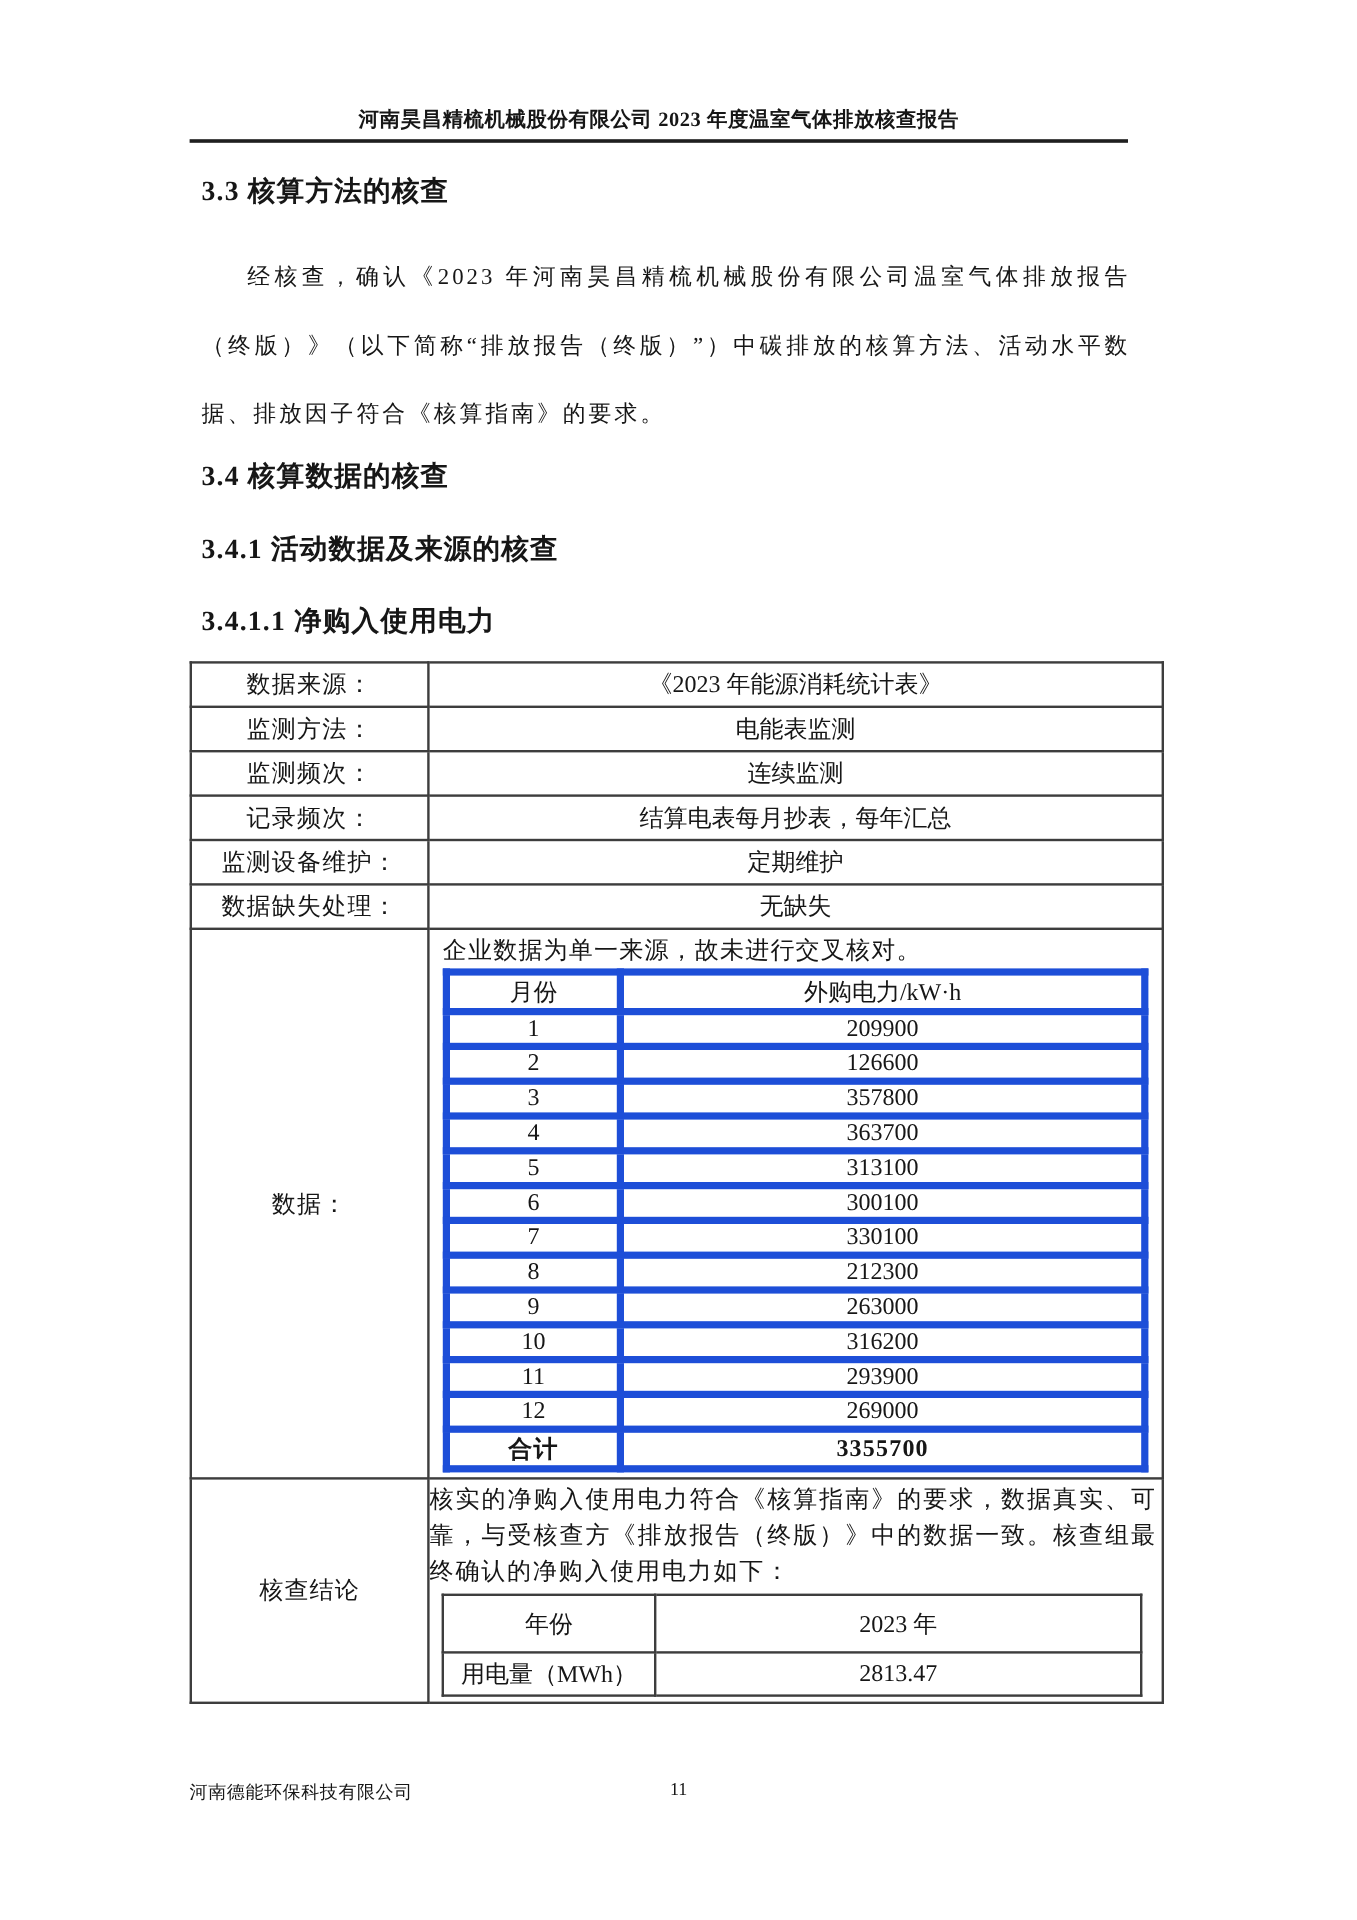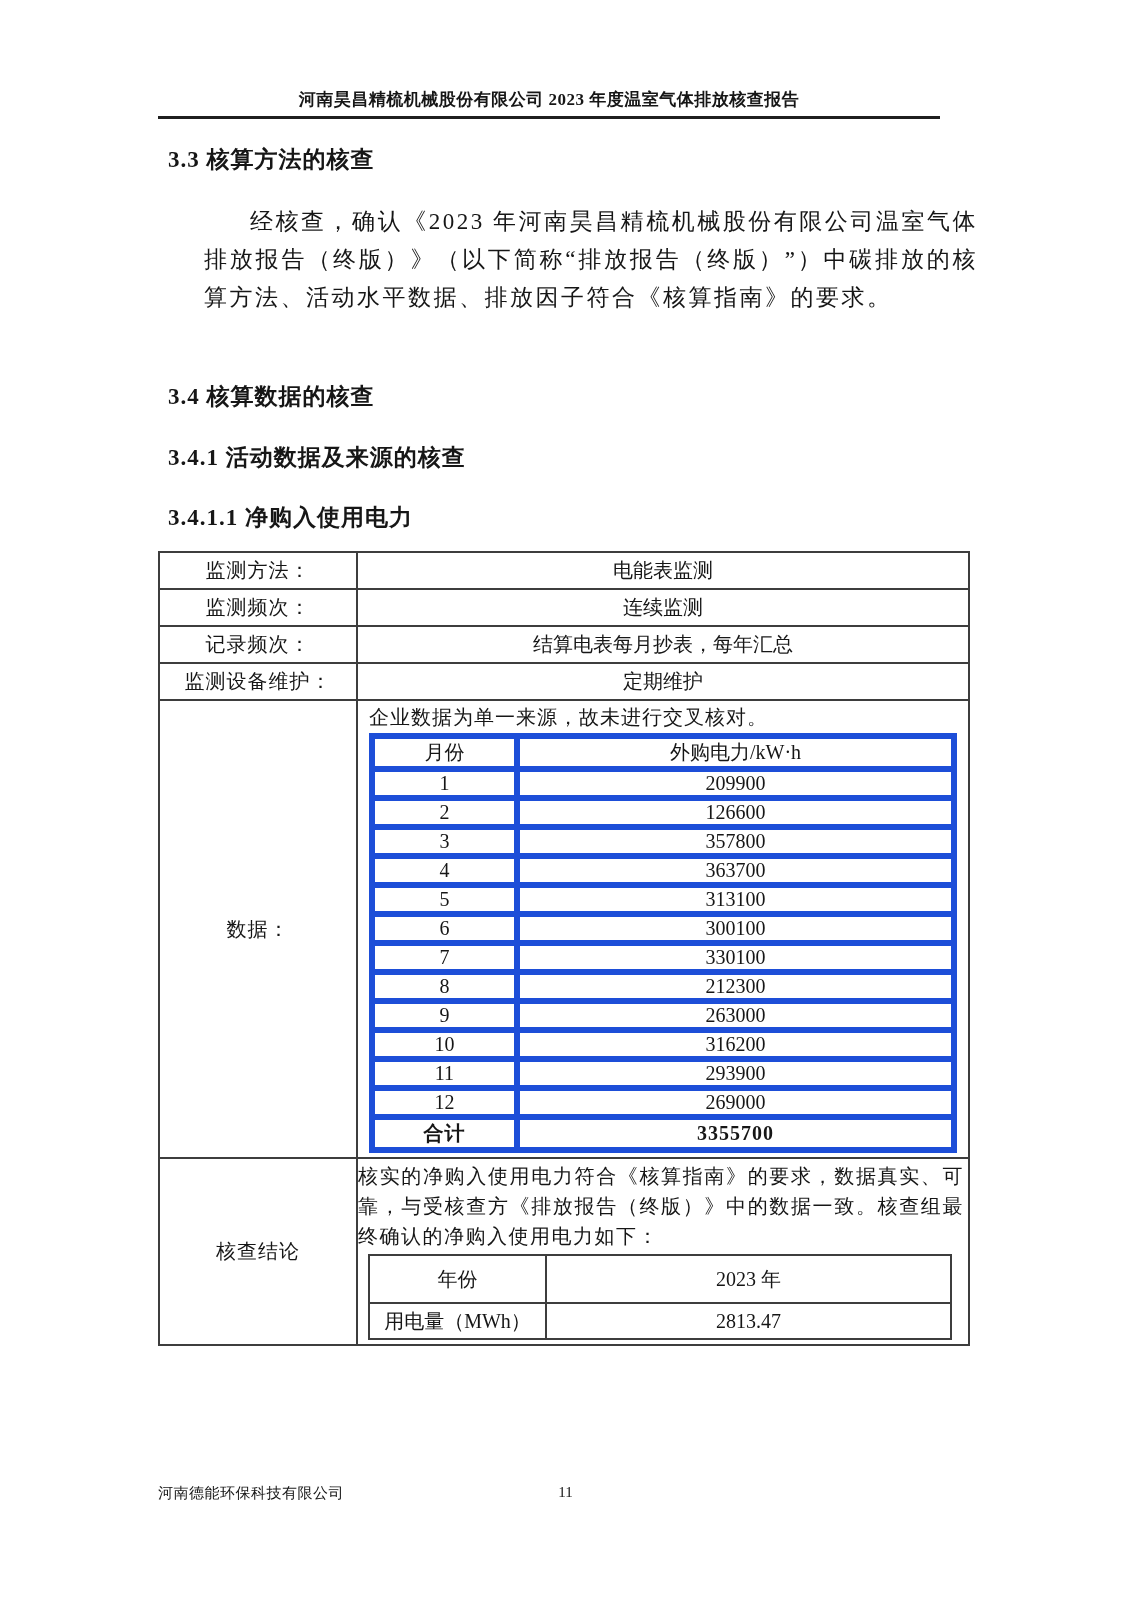--- a/index.html
+++ b/index.html
@@ -24,22 +24,22 @@
   
   .h-sec { left:168px; font-size:23px; font-weight:600; letter-spacing:1px; white-space:nowrap; }
   .h-33   { top:144px; }
   .h-34   { top:381px; }
   .h-341  { top:442px; }
   .h-3411 { top:502px; }
 
   
   .para {
     top:203px; left:168px; width:774px;
-    font-size:23px; line-height:38px; letter-spacing:2.5px;
-    text-align:justify; text-indent:2em;margin-left:36px;
+    font-size:19px; line-height:57px; letter-spacing:2.5px;
+    text-align:justify; text-indent:2em;
   }
 
   
   .tbl-wrap { top:551px; left:158px; }
   table { border-collapse:collapse; }
   .outer { width:812px; table-layout:fixed; }
   .outer > tbody > tr > td { border:2px solid #3d3d3d; font-size:20px; vertical-align:middle; }
   .outer col.c1 { width:198px; }
   .lbl { text-align:center; height:37px; letter-spacing:1px; }
   .val { text-align:center; }
@@ -79,34 +79,42 @@
 <div class="abs h-sec h-3411">3.4.1.1 净购入使用电力</div>
 
 <div class="abs tbl-wrap">
   <table class="outer">
     <colgroup>
         <col class="c1">
         <col>
       </colgroup>
     <tbody>
       <tr>
+        <td class="lbl">数据来源：</td>
+        <td class="val">《2023 年能源消耗统计表》</td>
+      </tr>
+      <tr>
         <td class="lbl">监测方法：</td>
         <td class="val">电能表监测</td>
       </tr>
       <tr>
         <td class="lbl">监测频次：</td>
         <td class="val">连续监测</td>
       </tr>
       <tr>
         <td class="lbl">记录频次：</td>
         <td class="val">结算电表每月抄表，每年汇总</td>
       </tr>
       <tr>
         <td class="lbl">监测设备维护：</td>
         <td class="val">定期维护</td>
+      </tr>
+      <tr>
+        <td class="lbl">数据缺失处理：</td>
+        <td class="val">无缺失</td>
       </tr>
 
       <tr>
         <td class="lbl">数据：</td>
         <td>
           <div class="cell-content">
             <div class="note-line">企业数据为单一来源，故未进行交叉核对。</div>
             <table class="mtable">
               <colgroup>
                   <col class="mc1">

